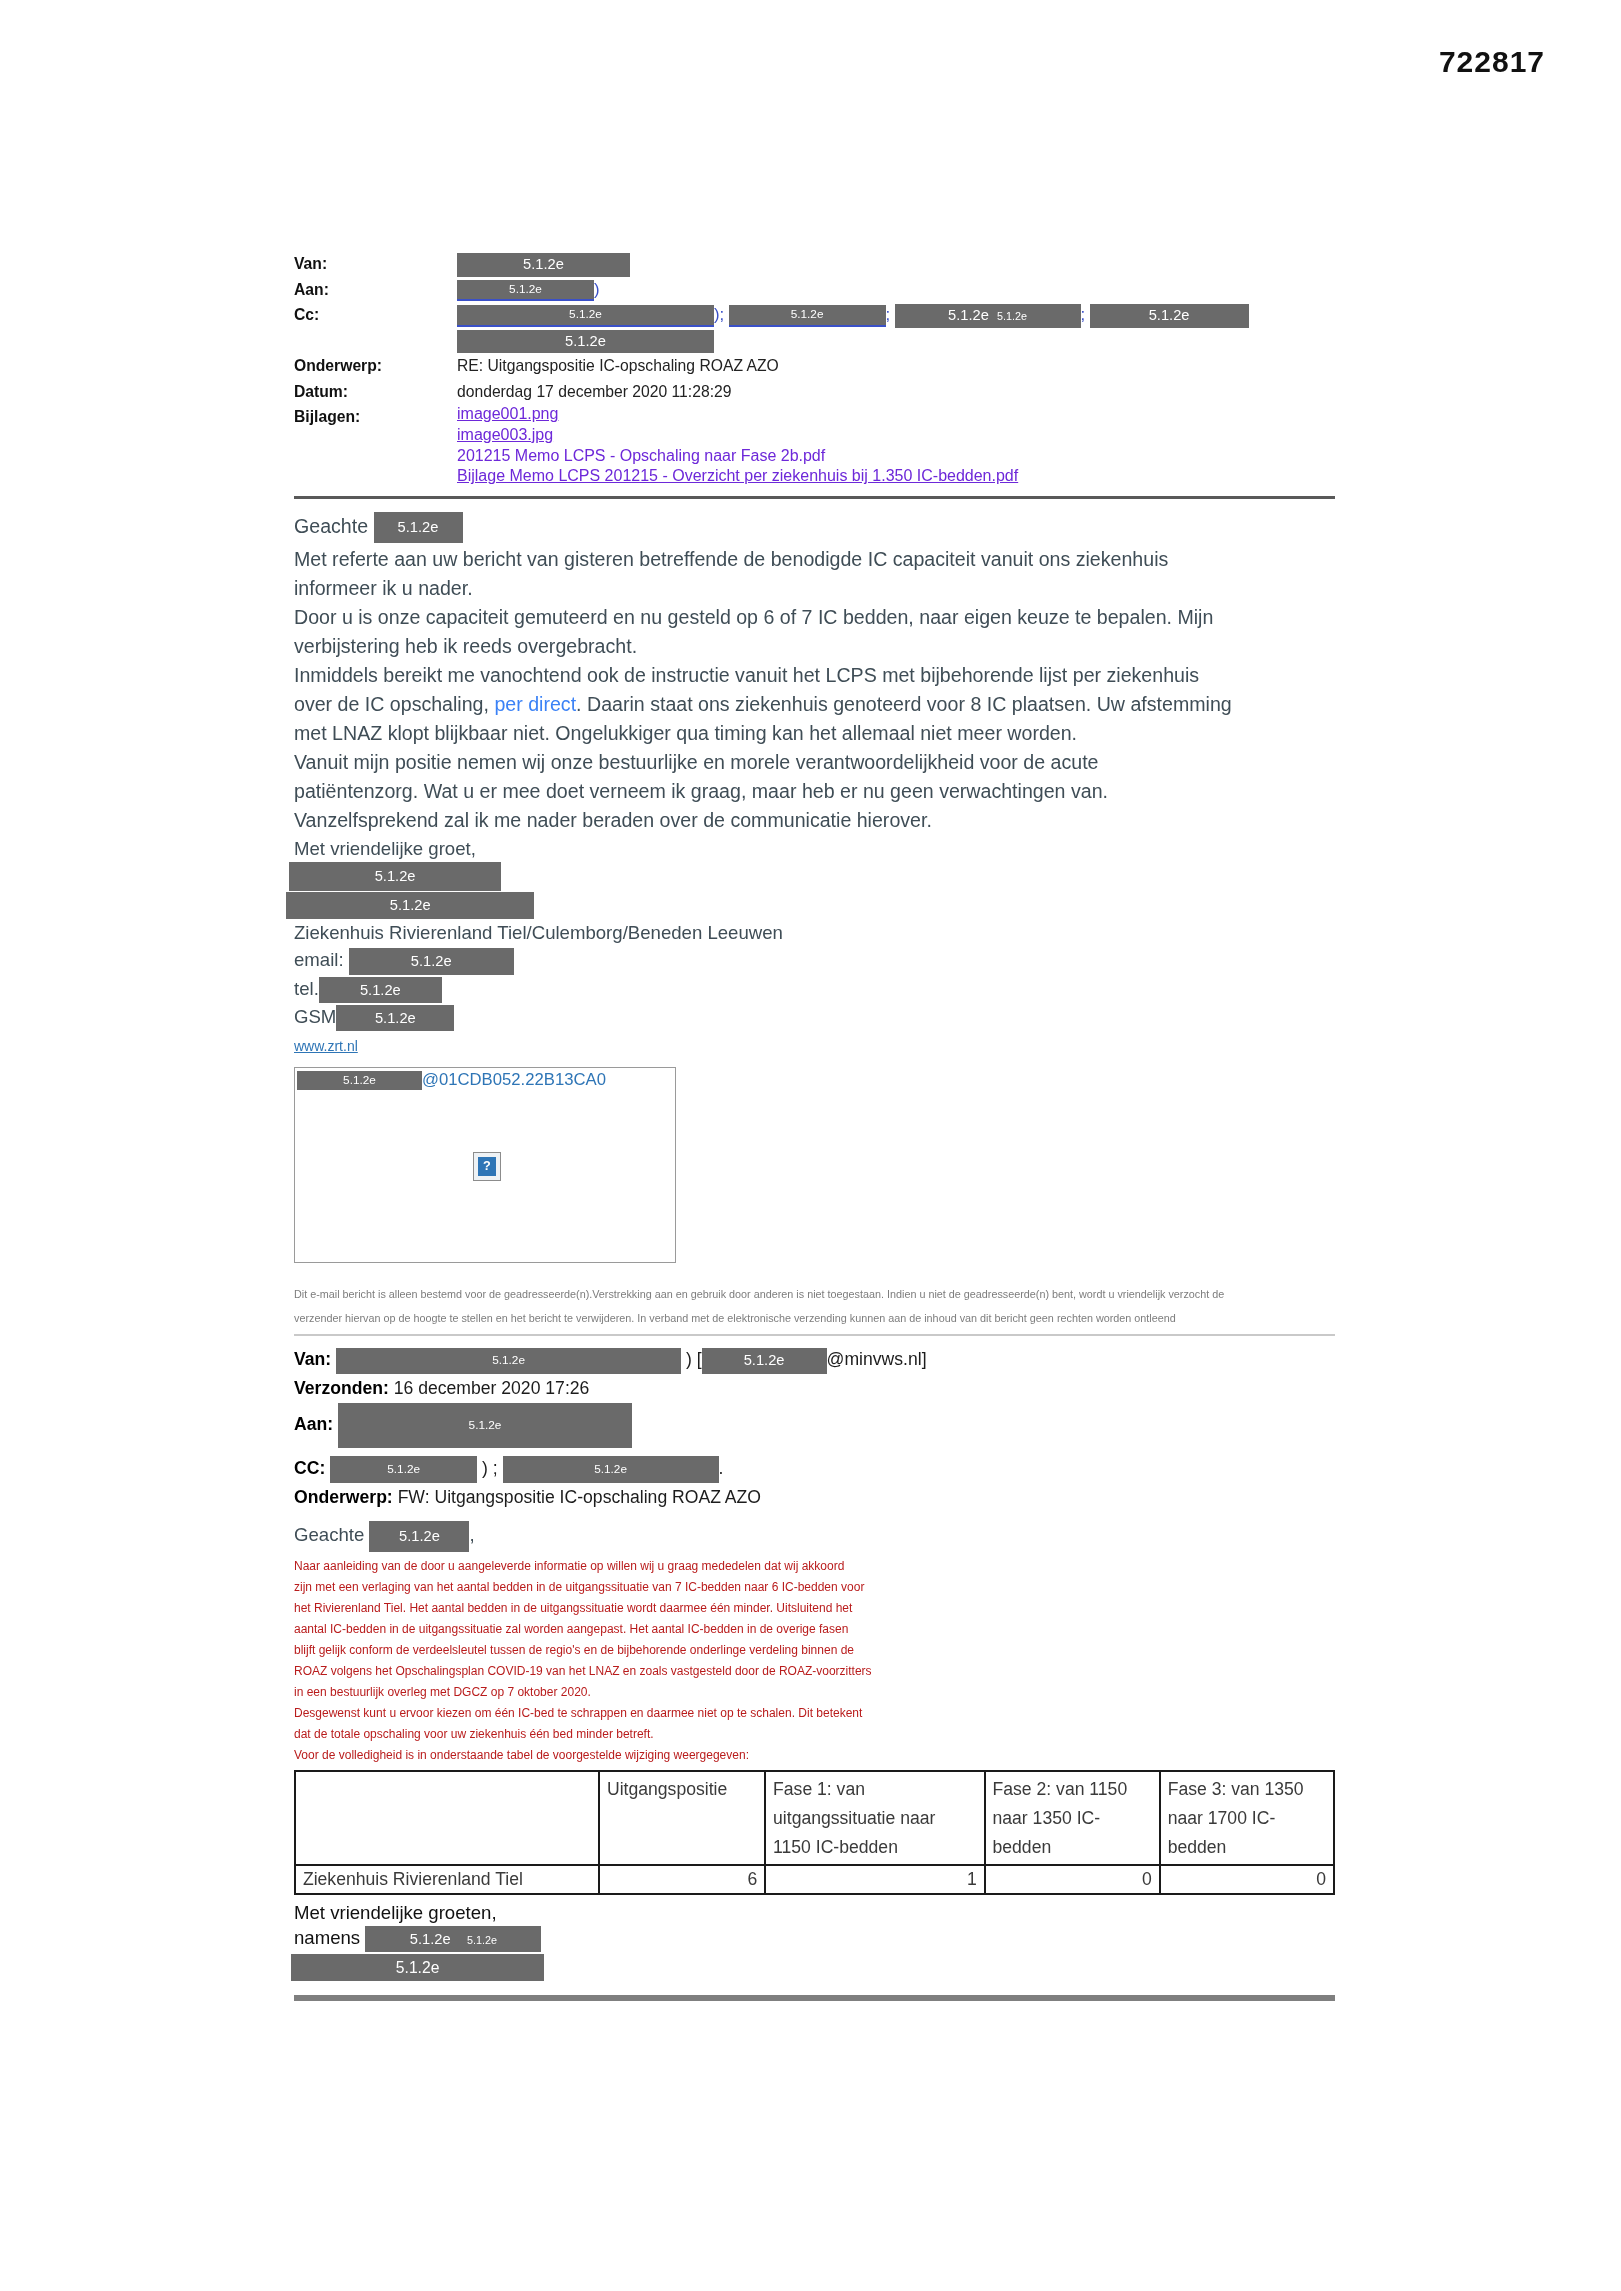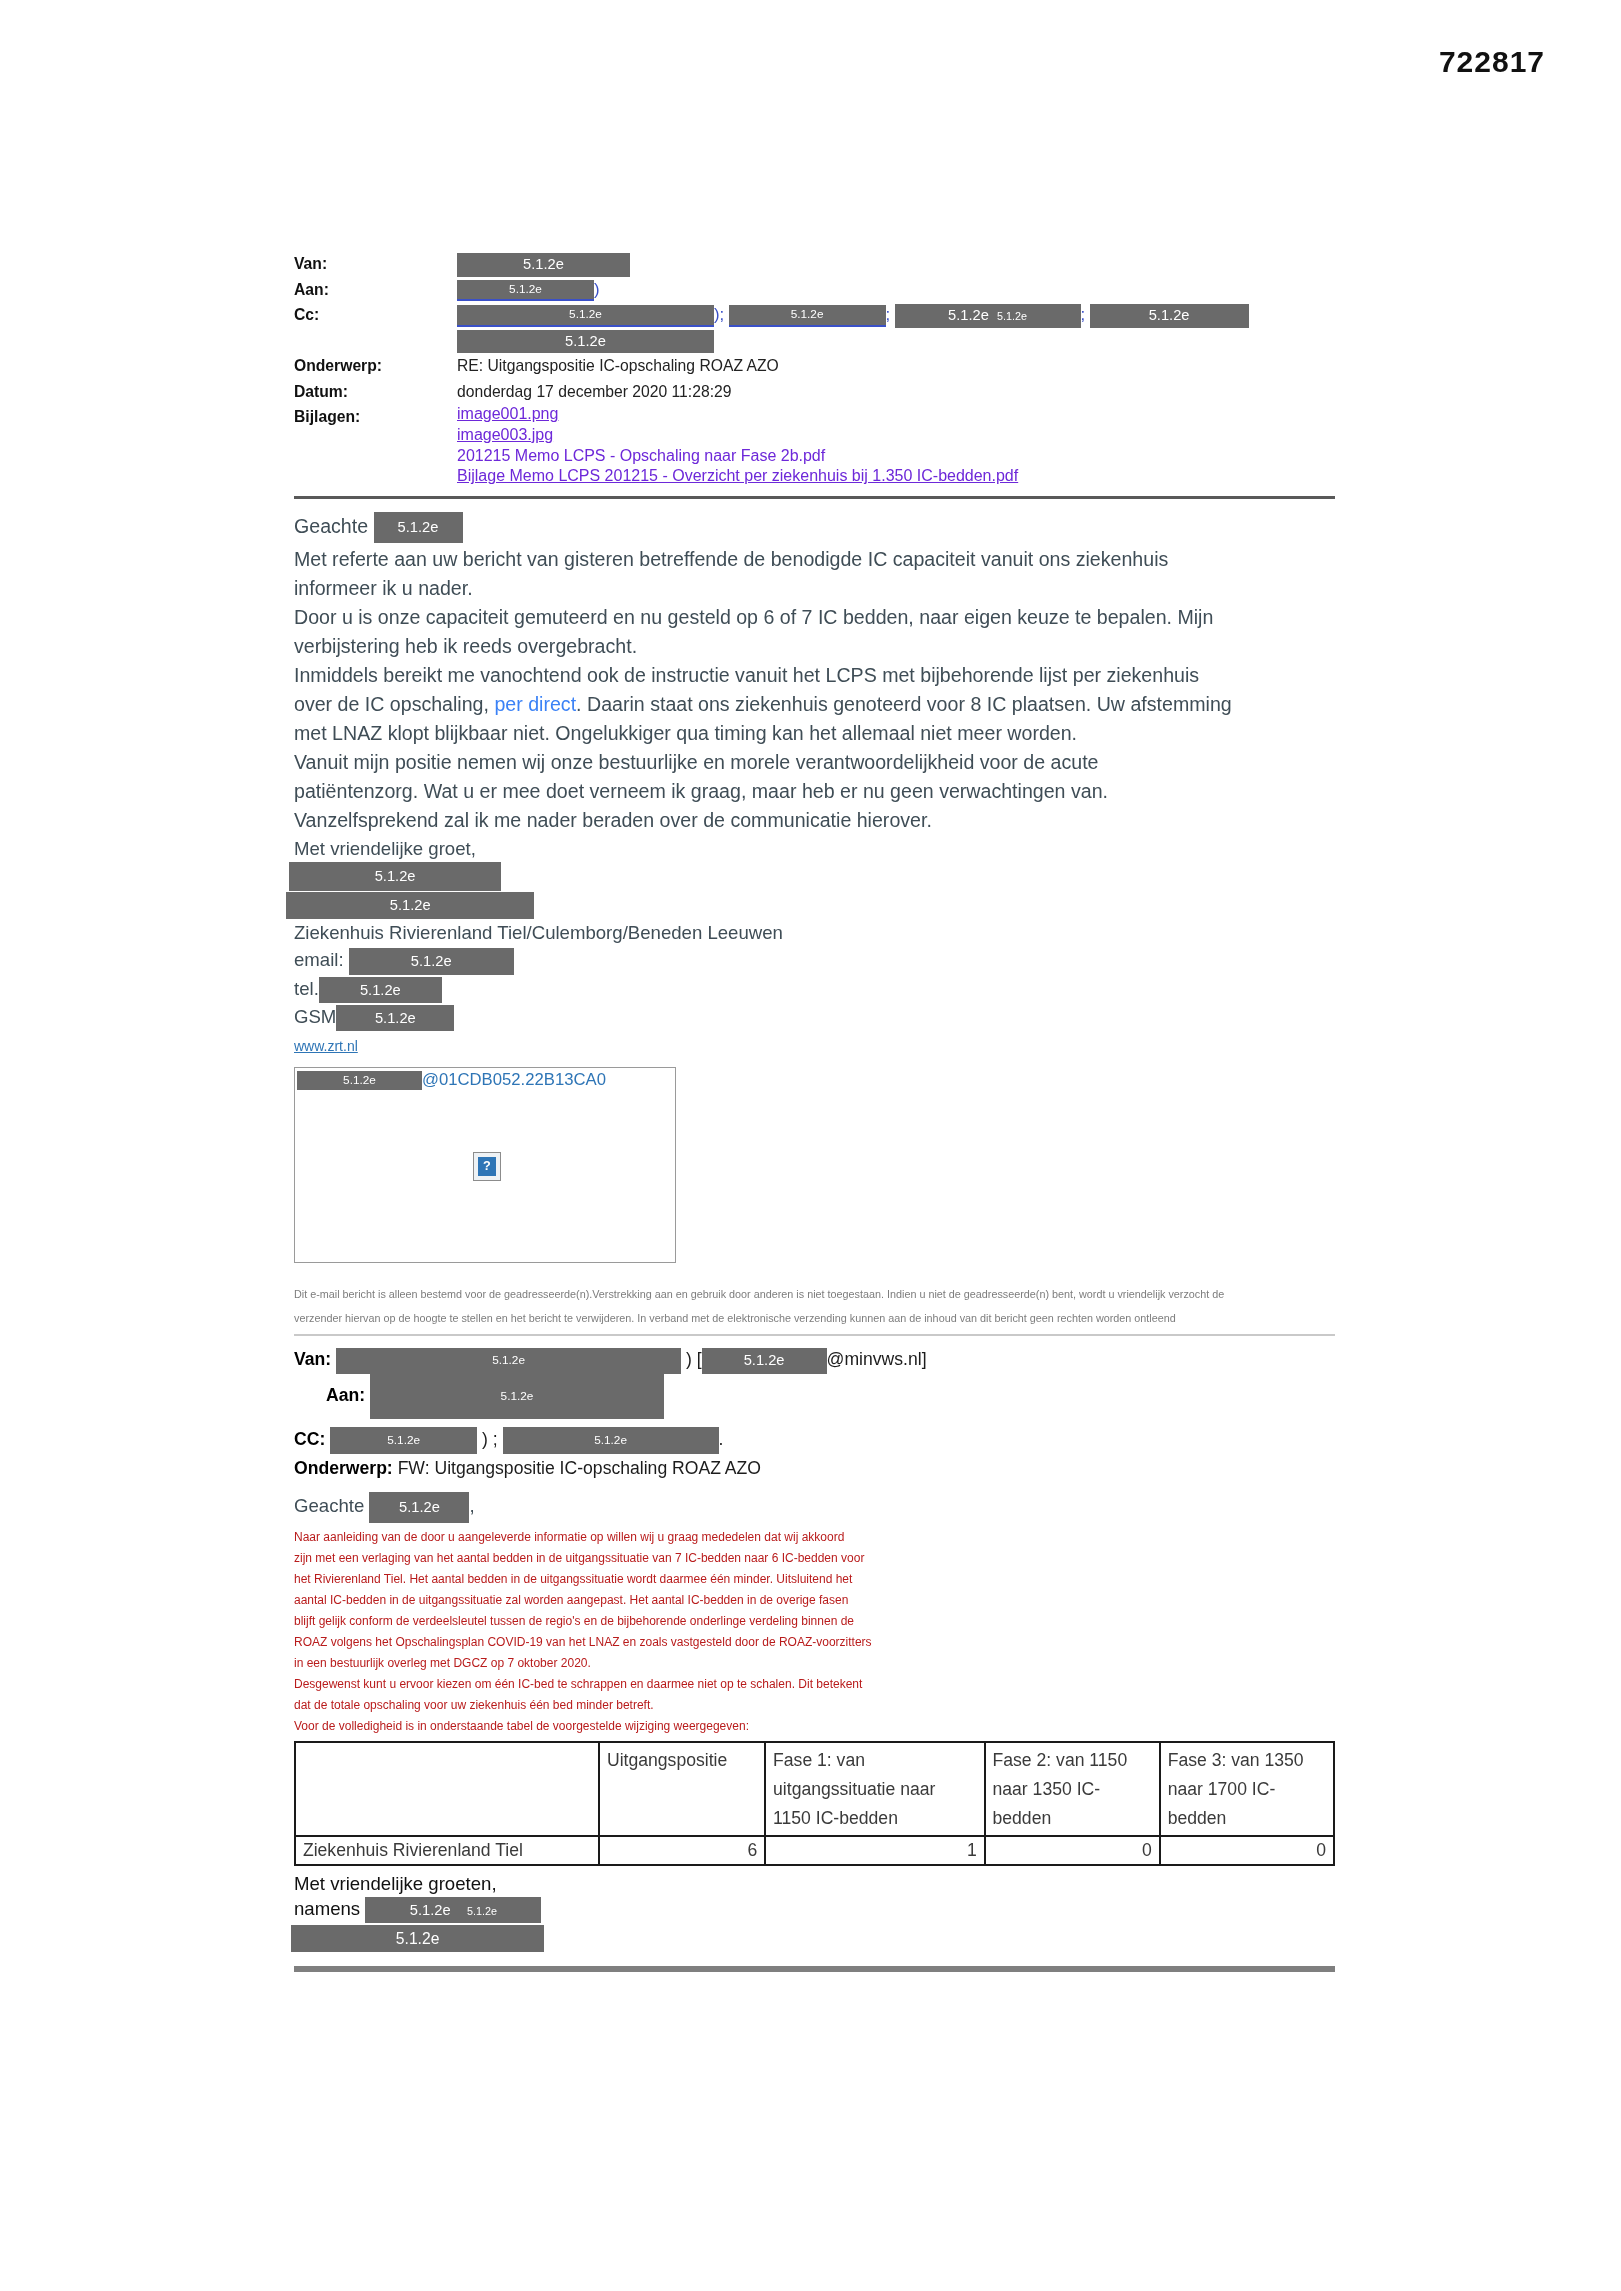--- a/index.html
+++ b/index.html
@@ -160,21 +160,25 @@
   <div class="disclaimer">Dit e-mail bericht is alleen bestemd voor de geadresseerde(n).Verstrekking aan en gebruik door anderen is niet toegestaan. Indien u niet de geadresseerde(n) bent, wordt u vriendelijk verzocht de
 verzender hiervan op de hoogte te stellen en het bericht te verwijderen. In verband met de elektronische verzending kunnen aan de inhoud van dit bericht geen rechten worden ontleend</div>
   <div class="rule-thin"></div>
 
   <div class="e2">
     <div class="e2-row">
       <b>Van:</b>
       <span class="redact sm" style="width:345px;height:25.5px;line-height:25.5px;">5.1.2e</span>
       <span>) [</span><span class="redact" style="width:125px;height:25.5px;line-height:25.5px;">5.1.2e</span><span>@minvws.nl]</span>
     </div>
-    <div class="e2-row" style="height:51px;margin-left:32px;">
+    <div class="e2-row">
+      <b>Verzonden:</b>
+      <span>16 december 2020 17:26</span>
+    </div>
+    <div class="e2-row" style="height:51px;">
       <b>Aan:</b>
       <span class="redact sm" style="width:294px;height:45px;line-height:45px;">5.1.2e</span>
     </div>
     <div class="e2-row">
       <b>CC:</b>
       <span class="redact sm" style="width:147px;height:27.4px;line-height:27.4px;">5.1.2e</span>
       <span>) ;</span>
       <span class="redact sm" style="width:216px;height:27.4px;line-height:27.4px;">5.1.2e</span><span>.</span>
     </div>
     <div class="e2-row">

